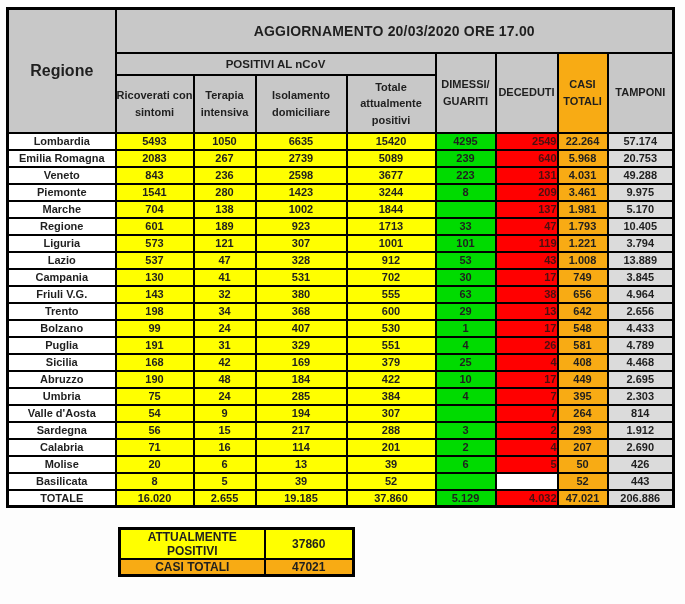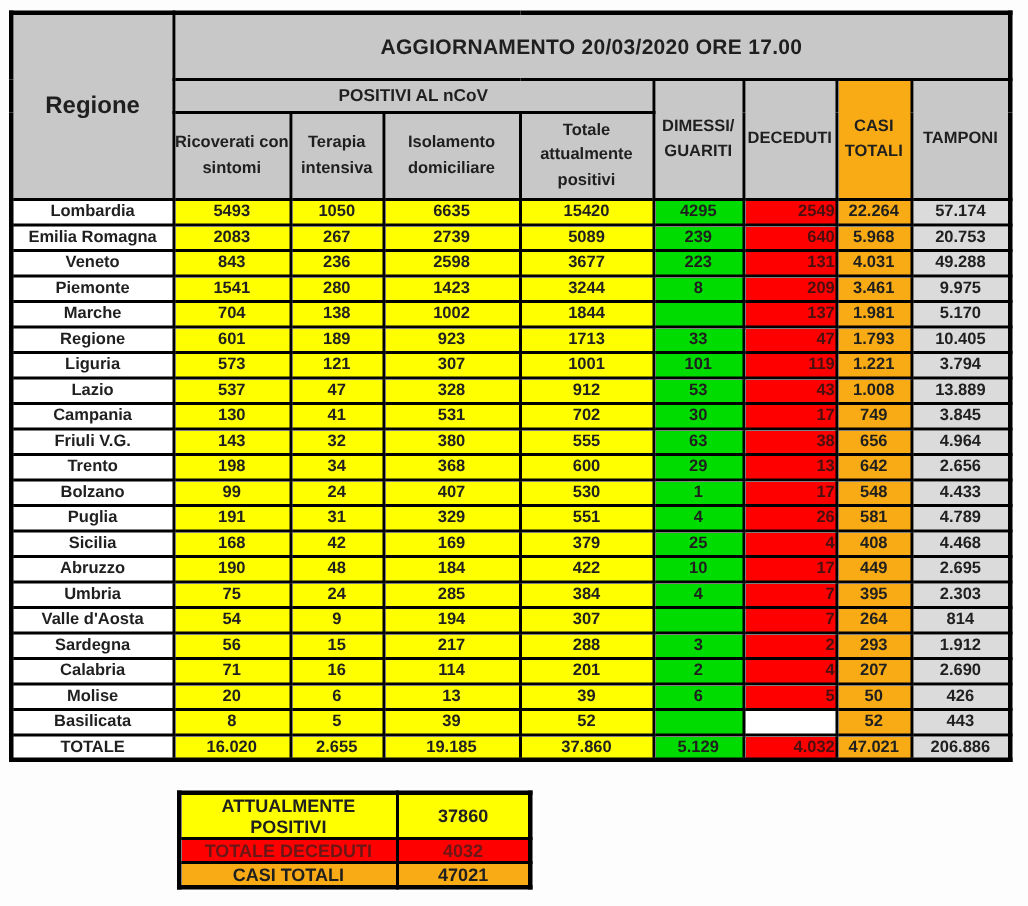--- a/index.html
+++ b/index.html
@@ -337,23 +337,19 @@
     </tbody>
   </table>
 
   <table class="summary-table">
     <tbody>
         <tr>
           <td class="summary-label" style="background: rgb(255, 255, 0); color: rgb(31, 31, 31);">ATTUALMENTE POSITIVI</td>
           <td class="summary-value" style="background: rgb(255, 255, 0); color: rgb(31, 31, 31);">37860</td>
         </tr>
         <tr>
-          <td class="summary-label" style="background: rgb(255, 0, 0); color: rgb(107, 23, 23);">TOTALE DECEDUTI</td>
-          <td class="summary-value" style="background: rgb(255, 0, 0); color: rgb(107, 23, 23);">4032</td>
-        </tr>
-        <tr>
           <td class="summary-label" style="background: rgb(248, 171, 20); color: rgb(31, 31, 31);">CASI TOTALI</td>
           <td class="summary-value" style="background: rgb(248, 171, 20); color: rgb(31, 31, 31);">47021</td>
         </tr>
       </tbody>
   </table>
 
 </div>
 
 </body></html>

